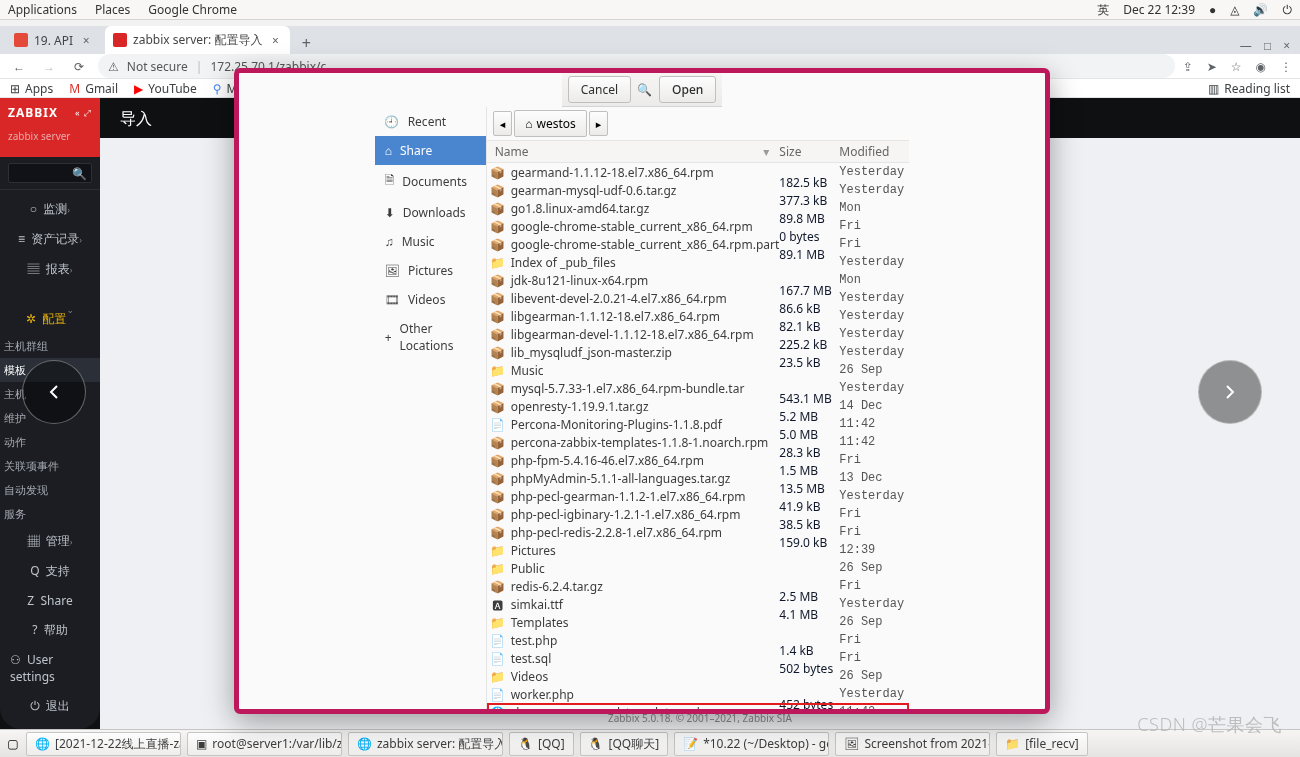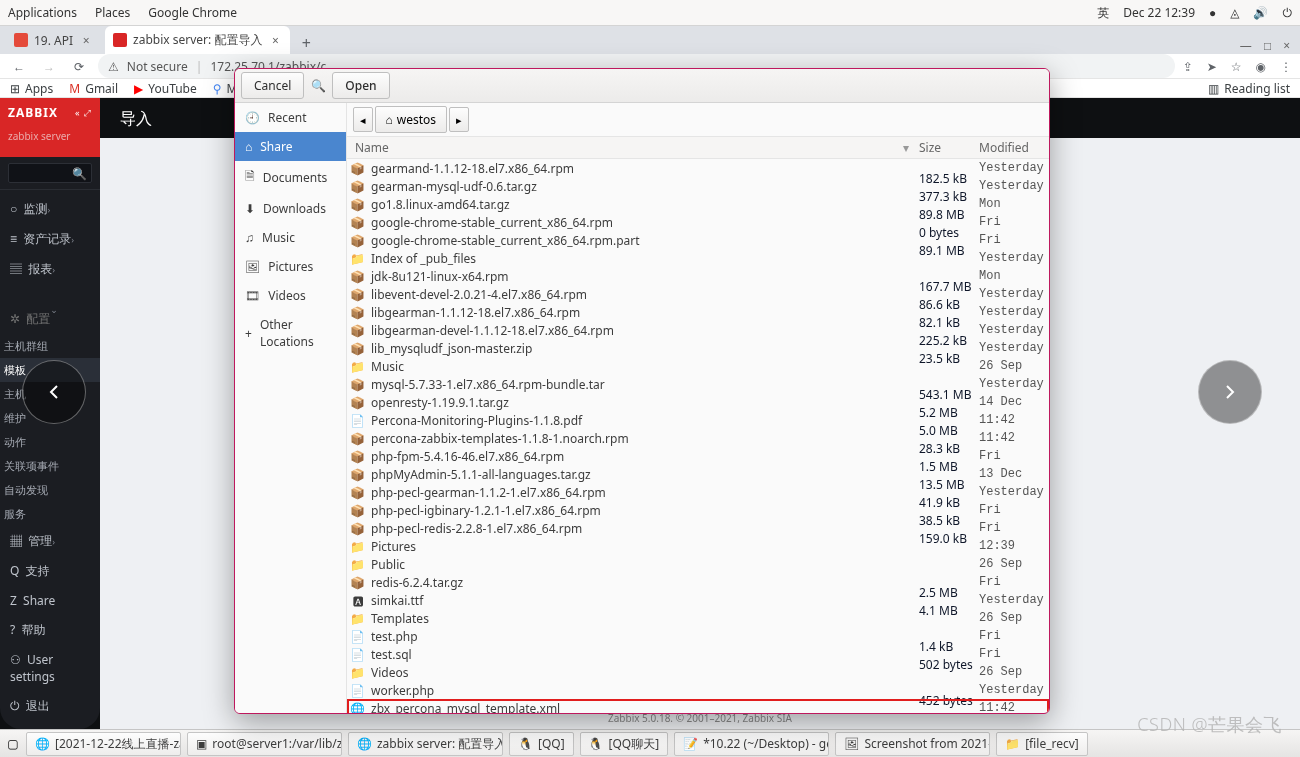--- a/index.html
+++ b/index.html
@@ -1,19 +1,19 @@
 <!DOCTYPE html>
 <html><head>
 <meta charset="utf-8">
 <style>
 * { margin: 0; padding: 0; box-sizing: border-box; font-family: "Noto Sans", "Segoe UI", Arial, sans-serif; font-size: 12px; }
 body { background: #f2f2f2; width: 1300px; height: 757px; overflow: hidden; position: relative; }
 
 
-.gnome-panel { height: 26px; background: #f8f7f6; border-bottom: 1px solid #d4d4d4; display: flex; align-items: center; padding: 8px 8px; color: #333; }
+.gnome-panel { height: 20px; background: #f8f7f6; border-bottom: 1px solid #d4d4d4; display: flex; align-items: center; padding: 8px 8px; color: #333; }
 .gnome-panel .left { display: flex; gap: 18px; }
 .gnome-panel .right { margin-left: auto; display: flex; gap: 14px; align-items: center; }
 
 
 .chrome-window { position: absolute; top: 26px; left: 0; right: 0; bottom: 28px; background: #fff; display: flex; flex-direction: column; }
 .tab-bar { height: 30px; background: #dee1e6; display: flex; align-items: flex-end; padding-left: 6px; }
 .chrome-tab { display: flex; align-items: center; height: 28px; padding: 0 8px; margin-right: 4px; border-radius: 6px 6px 0 0; font-size: 12px; color: #444; gap: 6px; }
 .chrome-tab.active { background: #fff; }
 .chrome-tab.inactive { background: #dee1e6; }
 .tab-close { width: 14px; text-align: center; color: #666; cursor: pointer; }
@@ -29,35 +29,35 @@
 .bm-item { display: flex; align-items: center; gap: 5px; }
 
 
 .zabbix { flex: 1; display: flex; background: #0e1012; position: relative; }
 .zbx-sidebar { width: 100px; background: #1b1d22; color: #c4c8cf; display: flex; flex-direction: column; border-radius: 21px; }
 .zbx-logo { background: #d92626; color: #fff; font-weight: bold; font-size: 13px; padding: 6px 8px; letter-spacing: 1px; display: flex; align-items: center; justify-content: space-between; }
 .zbx-sub { color: #eaaaaa; font-size: 10px; padding: 2px 8px 14px; background: #d92626; }
 .zbx-search { padding: 6px 8px; border-bottom: 1px solid #2a2d33; }
 .zbx-search-box { background: #101217; border: 1px solid #2c2f36; height: 20px; border-radius: 2px; display: flex; align-items: center; justify-content: flex-end; padding-right: 4px; color: #888; }
 .zbx-nav { padding-top: 4px; }
-.zbx-nav-item { padding: 6px 10px; display: flex; align-items: center; justify-content: flex-start; font-size: 12px; color: #bfc4cc; }
-.zbx-nav-item.active > span:first-child { color: #737373; margin-top: 20px; }
+.zbx-nav-item { padding: 6px 10px; display: flex; align-items: center; justify-content: center; font-size: 12px; color: #bfc4cc; }
+.zbx-nav-item.active > span:first-child { color: #eab308; margin-top: 20px; }
 .zbx-nav-item .chev { color: #7d828c; font-size: 9px; }
 .zbx-sub-item { padding: 4px 10px 4px 4px; font-size: 11px; color: #a5aab3; }
 .zbx-sub-item.active { background: #2a2f38; color: #fff; }
 .zbx-footer-nav { margin-top: auto; padding-bottom: 8px; }
 .zbx-main { flex: 1; background: #eef0f3; position: relative; }
 .zbx-header { height: 40px; background: #0e1012; color: #fff; display: flex; align-items: center; padding-left: 20px; font-size: 16px; }
 .zbx-footer { position: absolute; bottom: 0; left: 100px; right: 0; height: 22px; font-size: 10px; color: #888; display: flex; align-items: center; justify-content: center; background: #eef0f3; }
 .nav-circle { position: absolute; width: 64px; height: 64px; border: 1px solid rgba(255,255,255,0.35); border-radius: 50%; display: flex; align-items: center; justify-content: center; color: #fff; background: rgba(0,0,0,0.4); }
 .nav-circle.left { left: 22px; top: 360px; }
 .nav-circle.right { right: 38px; top: 360px; }
 
 
-.file-dialog { position: absolute; top: 68px; left: 234px; width: 816px; height: 646px; background: #fafafa; border: 1px solid #be185d; border-radius: 6px; box-shadow: 0 8px 30px rgba(0,0,0,0.35); display: flex; flex-direction: column; overflow: hidden; z-index: 20; }
+.file-dialog { position: absolute; top: 68px; left: 234px; width: 816px; height: 646px; background: #fafafa; border: 5px solid #be185d; border-radius: 6px; box-shadow: 0 8px 30px rgba(0,0,0,0.35); display: flex; flex-direction: column; overflow: hidden; z-index: 20; align-items: center; }
 .fd-header { background: linear-gradient(#f6f5f4,#ecebea); height: 34px; display: flex; align-items: center; padding: 0 6px; border-bottom: 1px solid #d4d4d4; }
 .fd-btn { background: linear-gradient(#fdfdfd,#ecebea); border: 1px solid #bfbfbf; border-radius: 3px; padding: 4px 12px; font-size: 12px; color: #2e2e2e; cursor: pointer; }
 .fd-btn.primary { font-weight: 500; }
 .fd-search { width: 28px; height: 26px; display: flex; align-items: center; justify-content: center; border-radius: 3px; }
 .fd-title { flex: 1; text-align: center; font-size: 12px; color: #2e2e2e; font-weight: 500; }
 .fd-body { flex: 1; display: flex; overflow: hidden; }
 .fd-sidebar { width: 112px; background: #fafafa; border-right: 1px solid #e4e4e4; }
 .fd-place { display: flex; align-items: center; gap: 8px; padding: 6px 10px; font-size: 12px; color: #3d3d3d; }
 .fd-place.selected { background: #4a86cf; color: #fff; }
 .fd-main { flex: 1; display: flex; flex-direction: column; }

